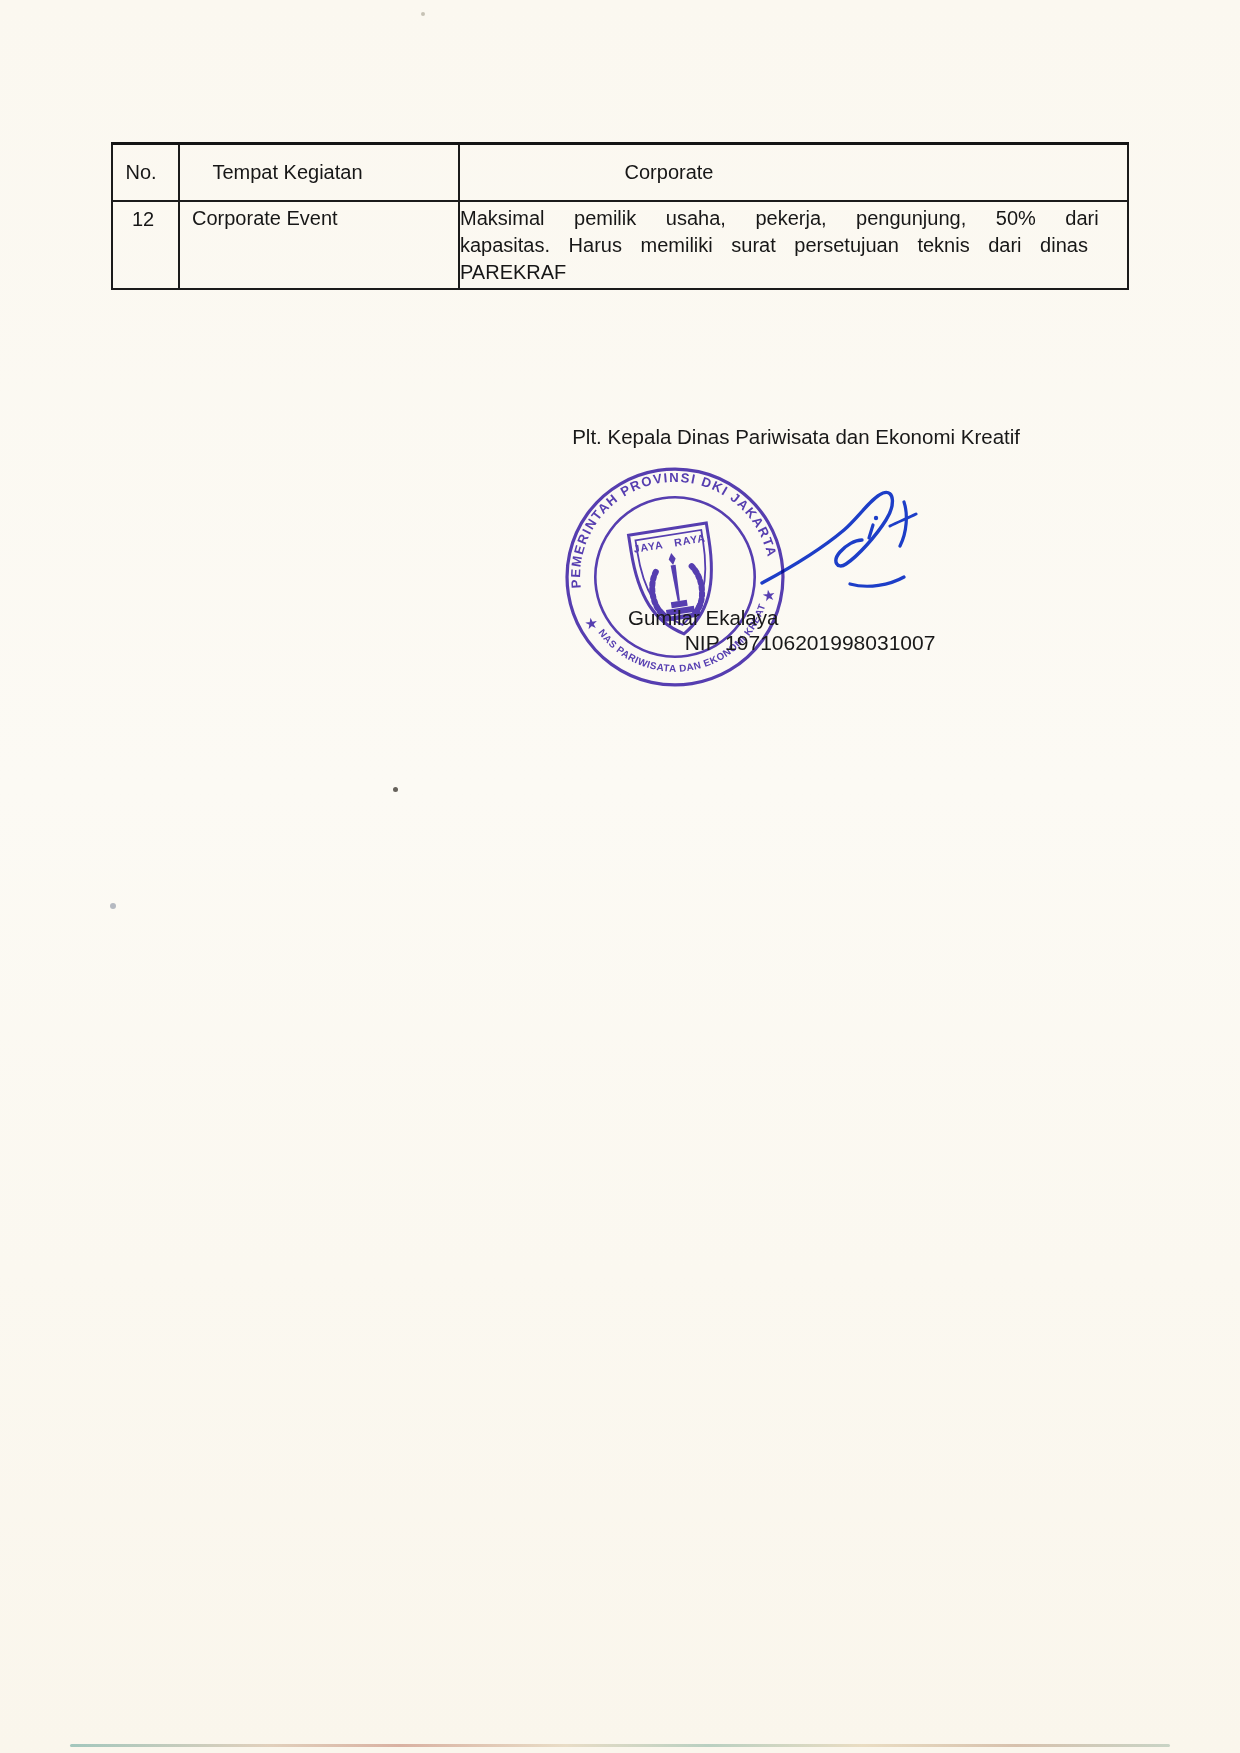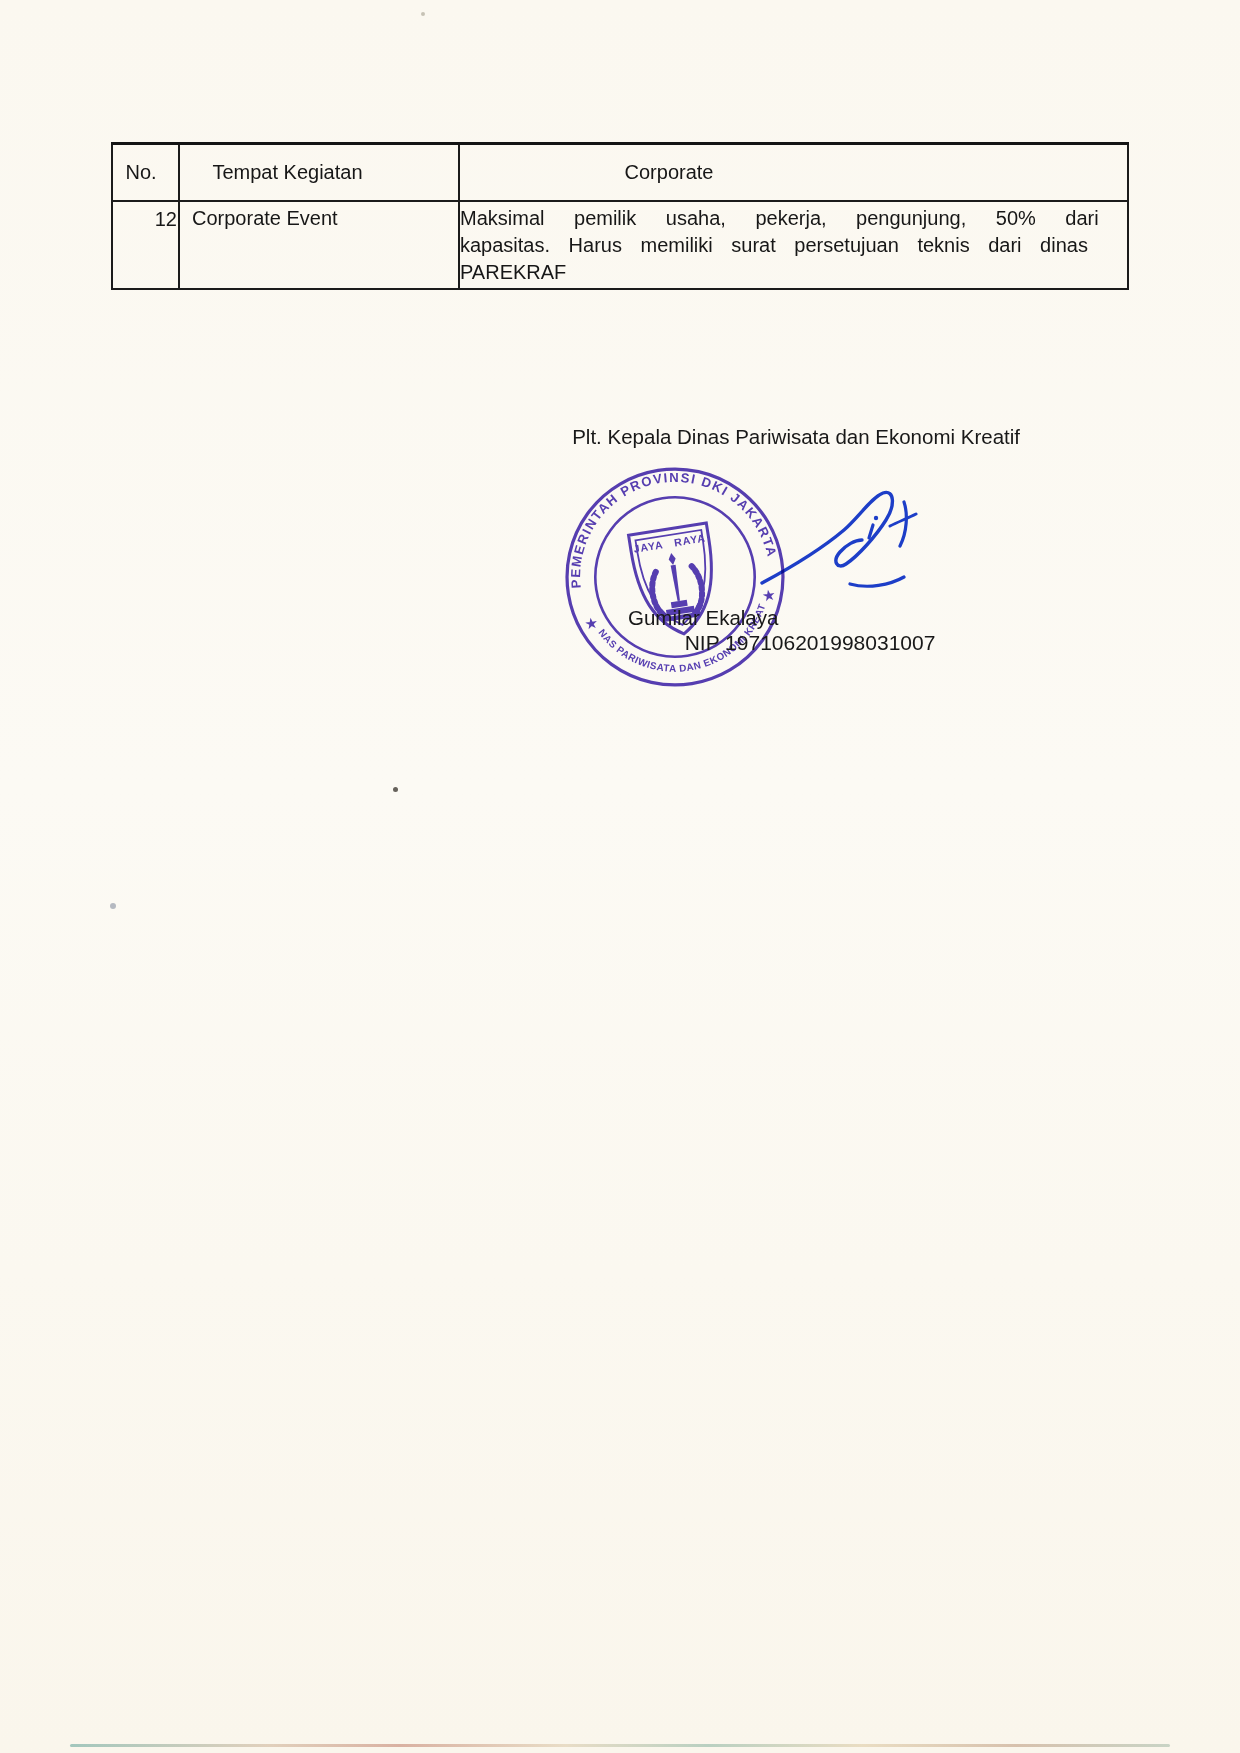--- a/index.html
+++ b/index.html
@@ -22,21 +22,21 @@
     vertical-align:top;
     font-weight:normal;
   }
   .doc-table thead th{border-top:3px solid #141414;height:53px;vertical-align:middle;text-align:center;}
   th.h-no{padding-right:10px;}
   th.h-tempat{padding-right:64px;}
   th.h-ket{padding-right:250px;}
   col.c-no{width:67px;}
   col.c-tempat{width:280px;}
   col.c-ket{width:669px;}
-  td.no{ text-align:right;padding-top:4px;height:79px;padding-left:19px;}
+  td.no{ text-align:left;padding-top:4px;height:79px;padding-left:19px;}
   td.tempat{padding:3px 8px 8px 12px;white-space:pre-line;}
   td.ket{padding:3px 12px 2px 0;}
   .kl{white-space:nowrap;overflow:hidden;}
   .kl1{word-spacing:24px;}
   .kl2{word-spacing:13px;}
   
   .sig-title{
     position:absolute;left:538px;top:423px;width:482px;
     text-align:right;font-size:20.5px;line-height:27.5px;color:#181818;
   }

